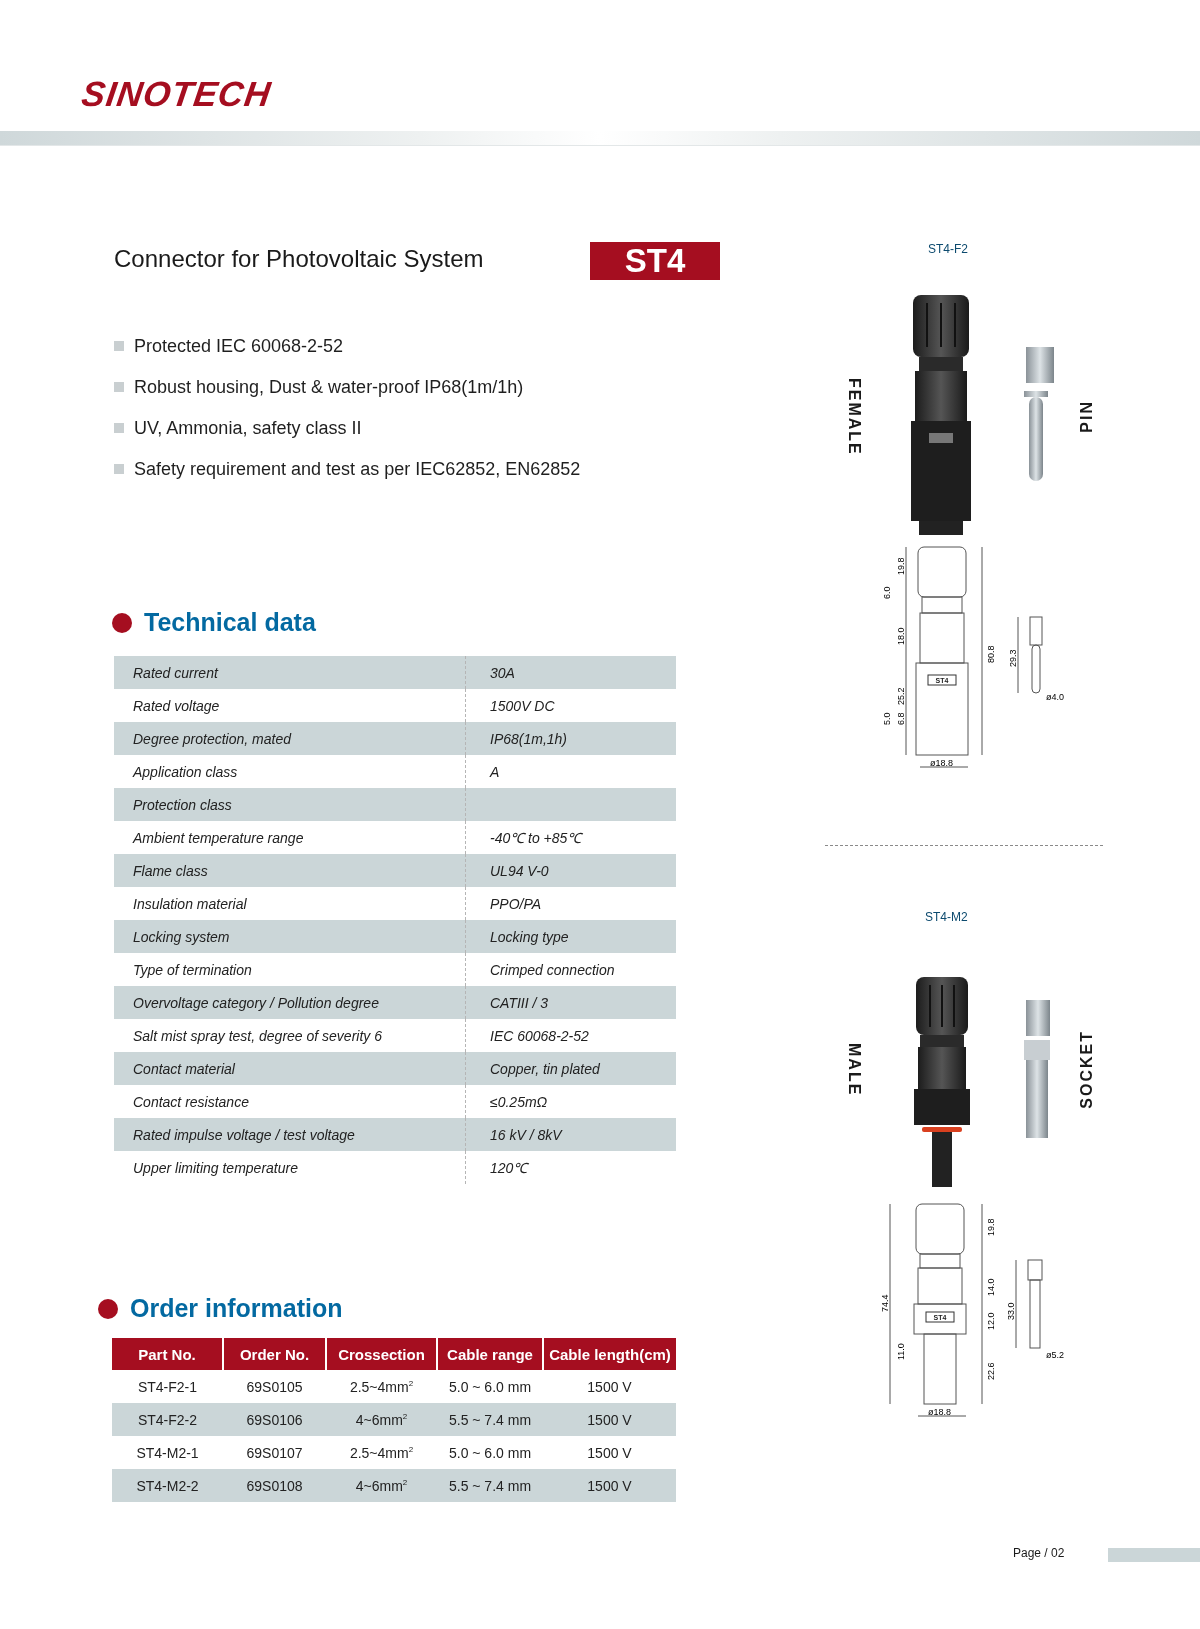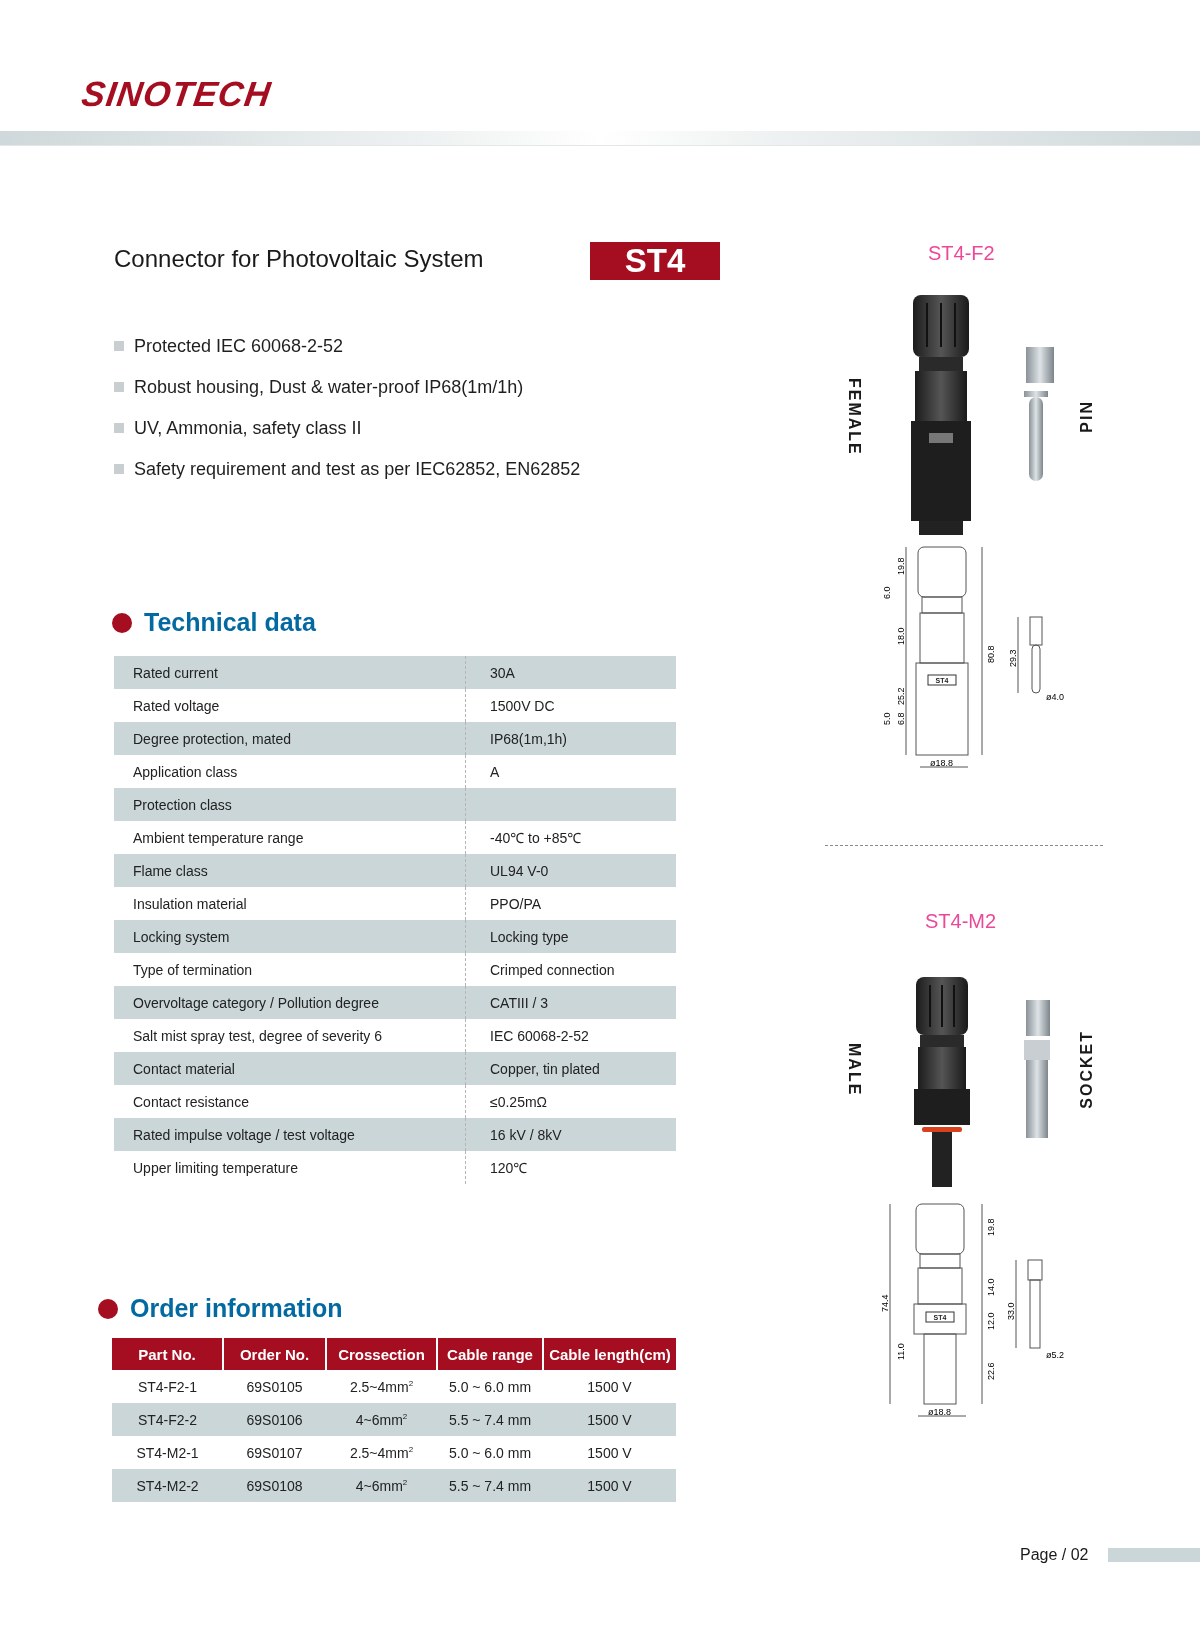--- a/index.html
+++ b/index.html
@@ -11,35 +11,35 @@
   .badge { left:590px; top:242px; width:130px; height:38px; background:#a50e20; color:#fff; font-size:33px; font-weight:700; text-align:center; line-height:38px; }
   .features { left:114px; top:336px; margin:0; padding:0; list-style:none; }
   .features li { height:41px; font-size:18px; color:#1f1f1f; display:flex; align-items:flex-start; }
   .features .sq { width:10px; height:10px; background:#c9cfd1; margin-right:10px; margin-top:5px; flex:none; }
   .sec-h { display:flex; align-items:center; }
   .sec-h .dot { width:20px; height:20px; border-radius:50%; background:#a50e20; margin-right:12px; }
   .sec-h .txt { font-size:25px; font-weight:700; color:#0369a1; }
   .tech-h { left:112px; top:608px; }
   .order-h { left:98px; top:1294px; }
   table { border-collapse:collapse; }
-  .tech { left:114px; top:656px; width:562px; }
+  .tech { left:114px; top:656px; width:562px;font-style:italic; }
   .tech td { height:33px; font-size:14px; color:#222; padding:0; vertical-align:middle; }
   .tech tr.g td { background:#cbd6d8; }
   .tech td.k { width:332px; padding-left:19px; border-right:1px dashed #b5b5b5; }
   .tech td.v { padding-left:24px; }
   .order { left:112px; top:1338px; width:564px; }
   .order th { background:#a50e20; color:#fff; font-weight:700; font-size:15px; height:32px; border-right:2px solid #fff; padding:0; }
   .order th:last-child { border-right:none; }
   .order td { height:33px; font-size:14px; text-align:center; color:#222; padding:0; }
   .order tr.g td { background:#cbd6d8;margin-top:12px; }
   sup { font-size:8px; }
-  .prod-label { font-size:20px; color:#ec4899; }
+  .prod-label { font-size:12px; color:#0c4a6e; }
   .vlabel { font-size:16px; font-weight:700; color:#1a1a1a; writing-mode:vertical-rl; letter-spacing:2px; }
   .dash-sep { left:825px; top:845px; width:278px; border-top:1px dashed #8a8a8a; }
-  .page { left:1013px; top:1546px; font-size:16px; color:#1a1a1a;margin-left:7px; }
+  .page { left:1013px; top:1546px; font-size:12px; color:#1a1a1a; }
   .page-bar { left:1108px; top:1548px; width:92px; height:14px; background:#cbd6d8; }
   .dimtxt { font-size:9px; color:#666; font-family:"Liberation Sans", sans-serif; }
 </style>
 </head>
 <body>
 
 <div class="abs logo">SINOTECH</div>
 <div class="abs topband"></div>
 
 <div class="abs title">Connector for Photovoltaic System</div>

